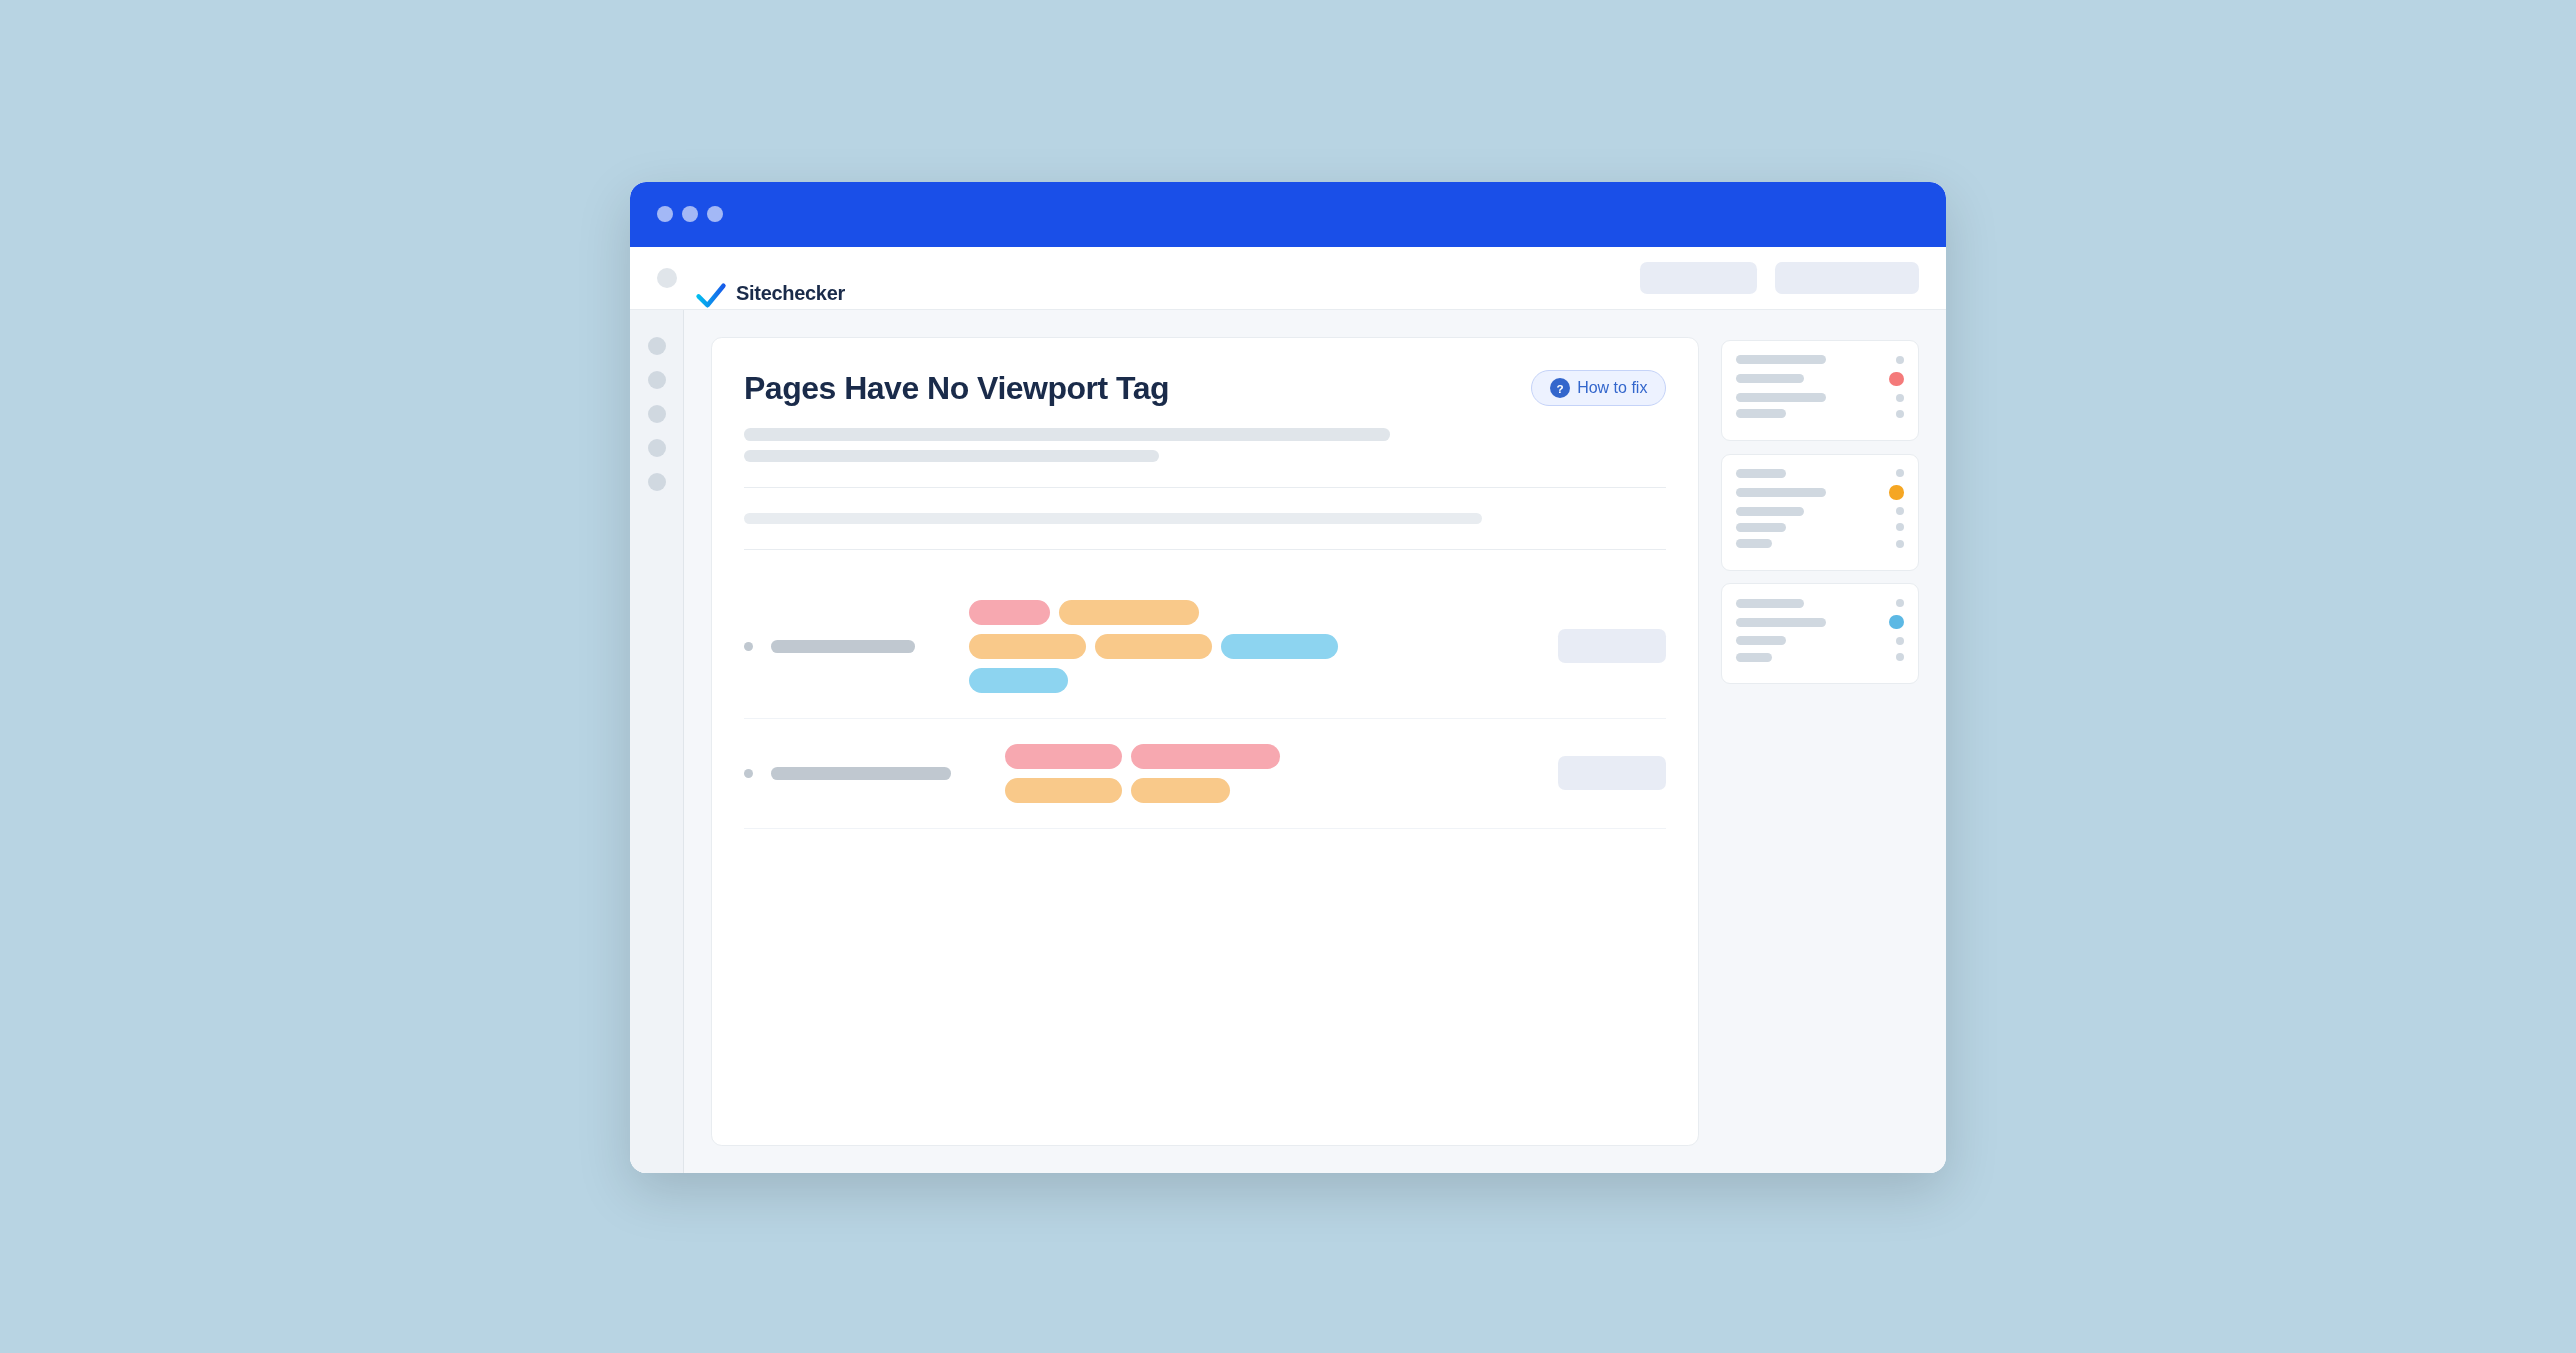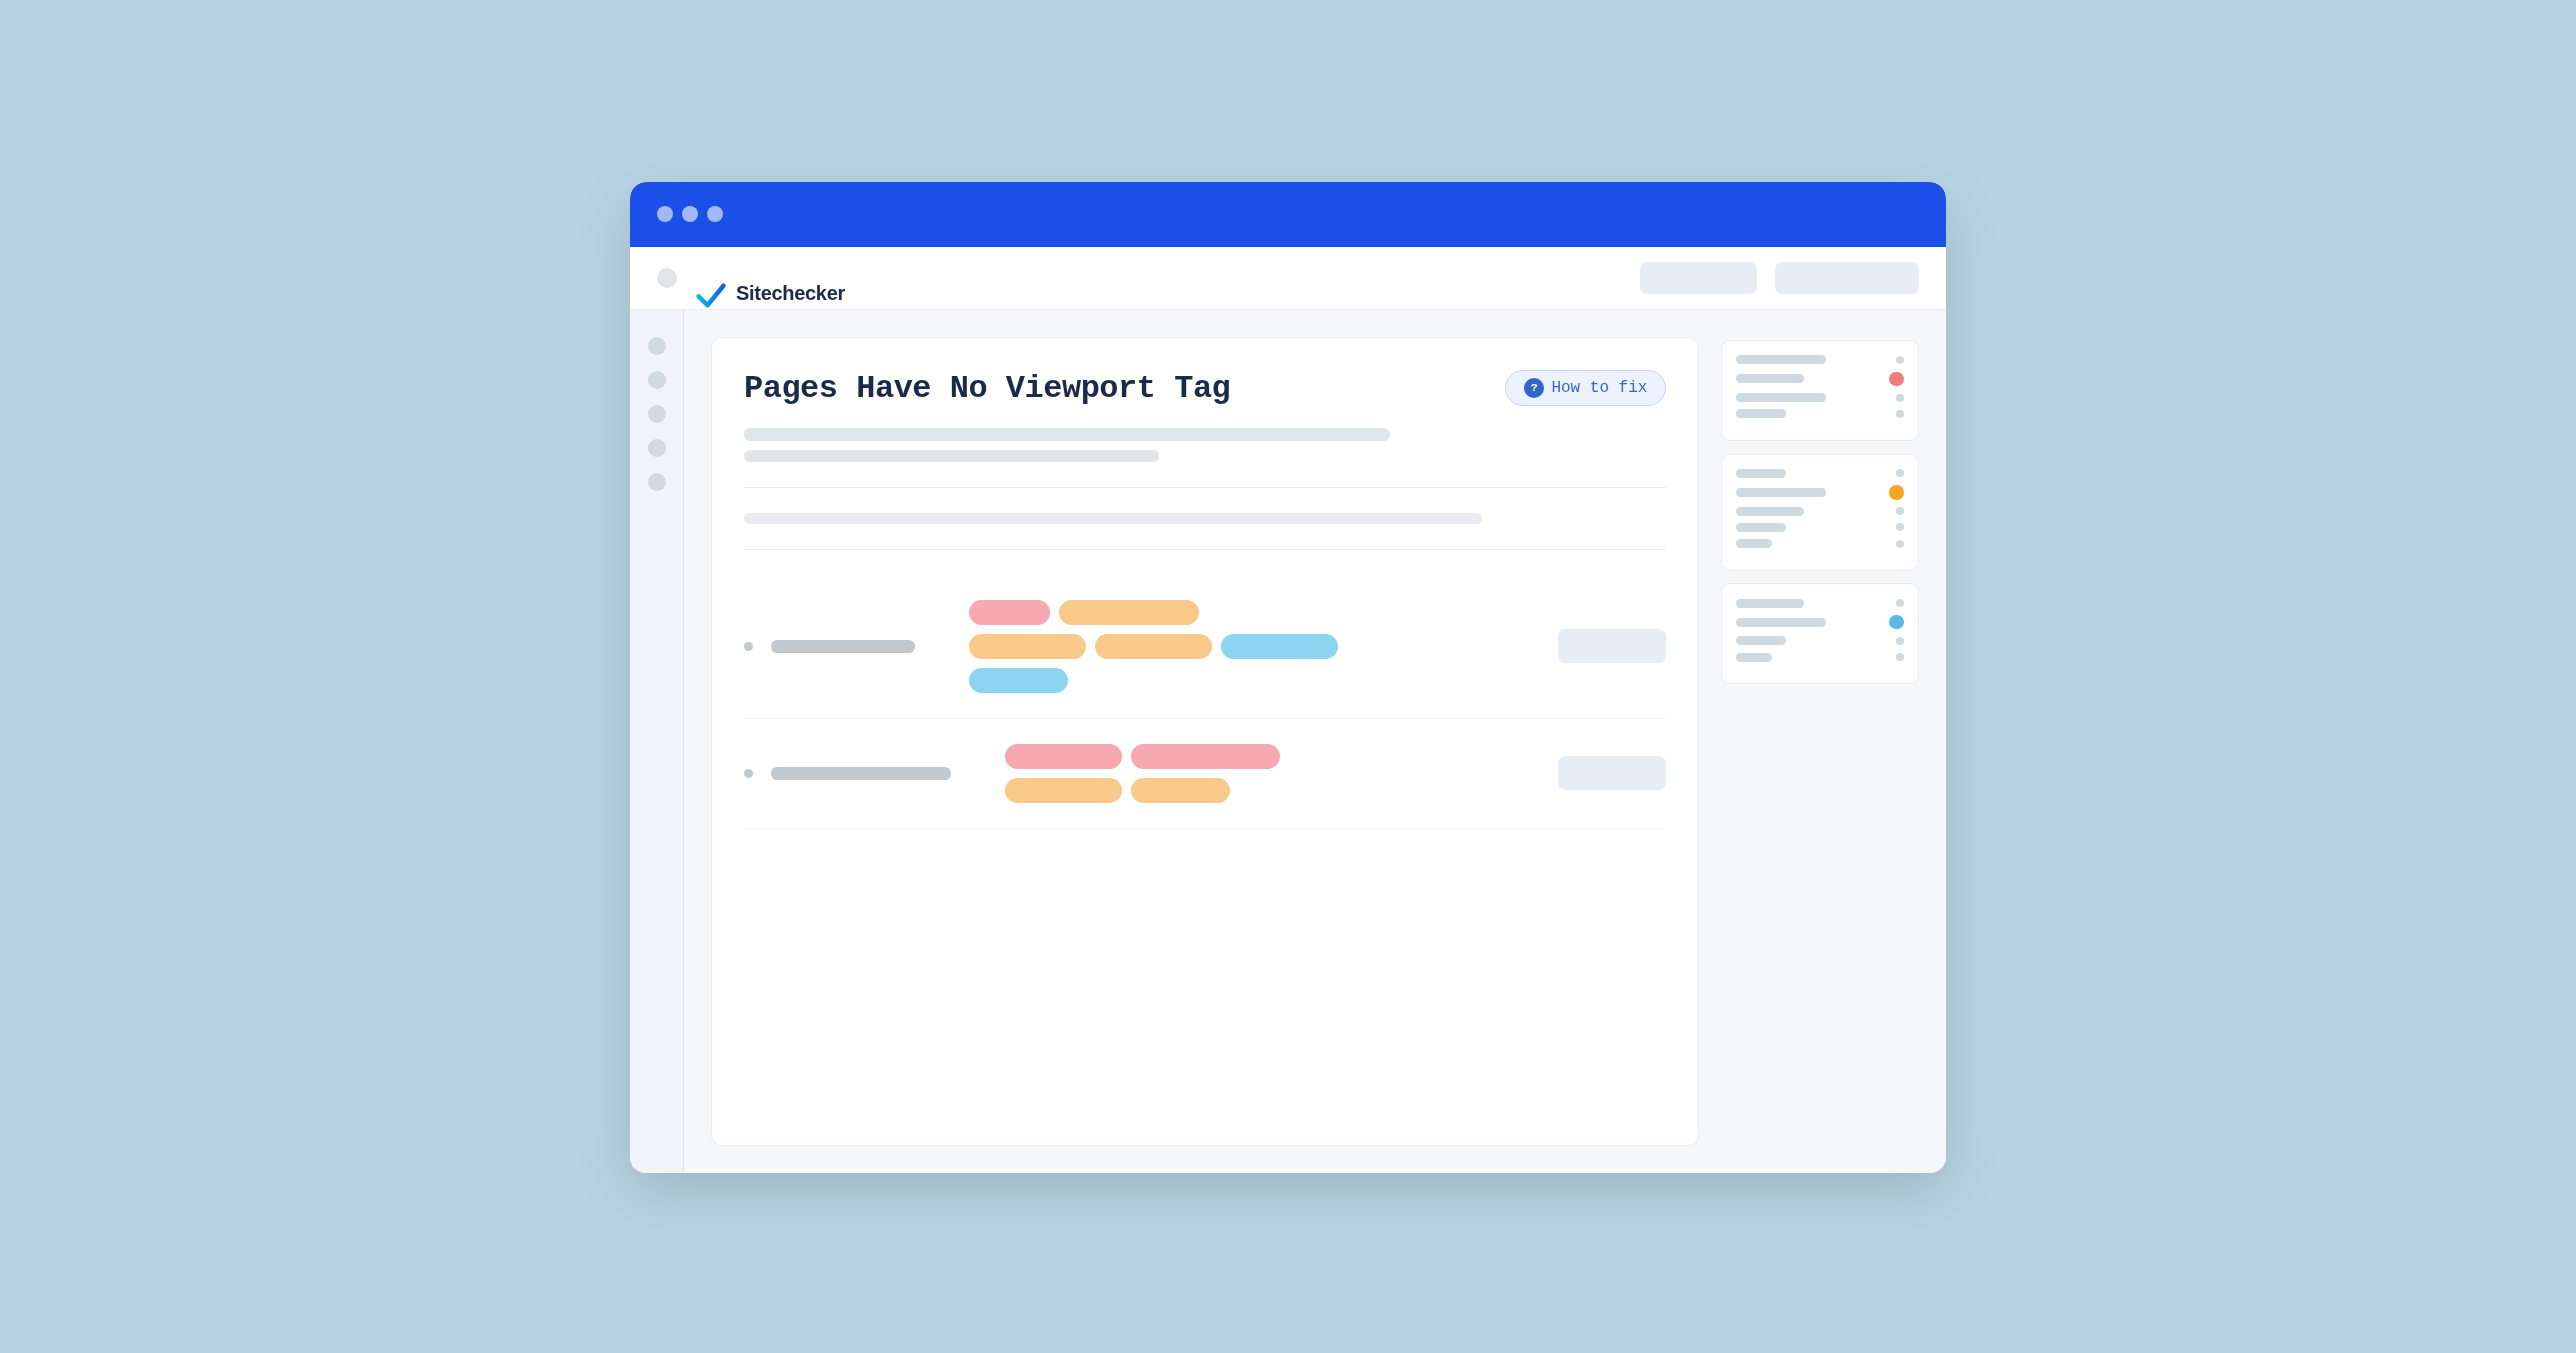--- a/index.html
+++ b/index.html
@@ -122,21 +122,20 @@
       border-radius: 50%;
       background: #d0d8e0;
     }
 
     .content-area {
       flex: 1;
       padding: 27px;
       overflow: auto;
       display: flex;
       gap: 21.6px;
-      font-family: Liberation Mono, monospace;
     }
 
     .main-panel {
       flex: 1;
       background: #fff;
       border-radius: 10.8px;
       border: 0.9px solid #e8ecf0;
       padding: 32px;
     }
 

